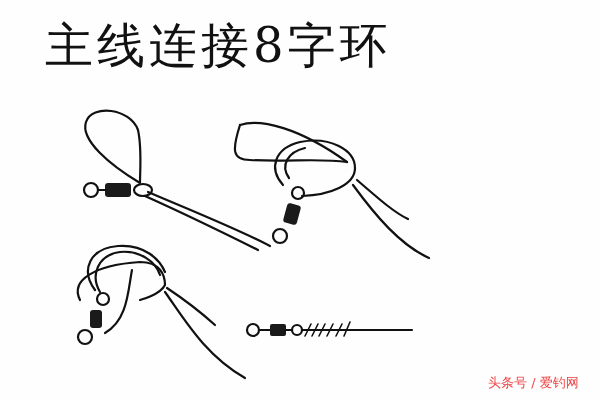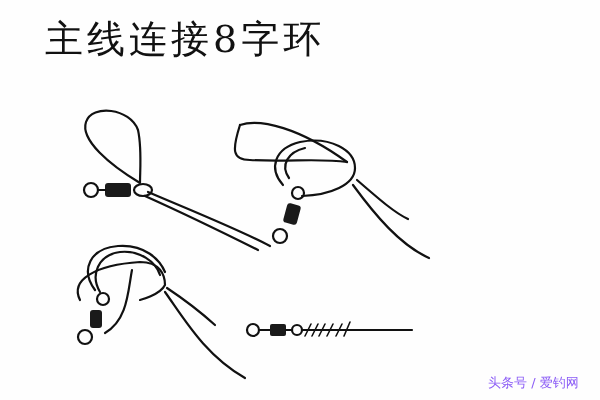--- a/index.html
+++ b/index.html
@@ -1,25 +1,25 @@
 <!DOCTYPE html>
 <html><head>
 <meta charset="utf-8">
 <style>
   html, body { margin: 0; padding: 0; background: #ffffff; }
   #canvas { position: relative; width: 600px; height: 400px; background: #fefefe; overflow: hidden; }
   #title {
     position: absolute; left: 45px; top: 14px;
     font-family: "DejaVu Serif", "Liberation Serif", serif;
-    font-size: 38px; letter-spacing: 4px; color: #111111; font-weight: normal;
+    font-size: 48px; letter-spacing: 4px; color: #111111; font-weight: normal;
   }
   #watermark {
     position: absolute; left: 488px; top: 374px;
     font-family: "DejaVu Sans", "Liberation Sans", sans-serif;
-    font-size: 13px; color: #8b5cf6;
+    font-size: 13px; color: #ef4444;
   }
   svg { position: absolute; left: 0; top: 0; }
   .line { fill: none; stroke: #111; stroke-width: 2.2; stroke-linecap: round; stroke-linejoin: round; }
   .thin { fill: none; stroke: #111; stroke-width: 1.6; stroke-linecap: round; }
   .coil { fill: #1a1a1a; }
 </style>
 </head>
 <body>
 
 <div id="canvas">

